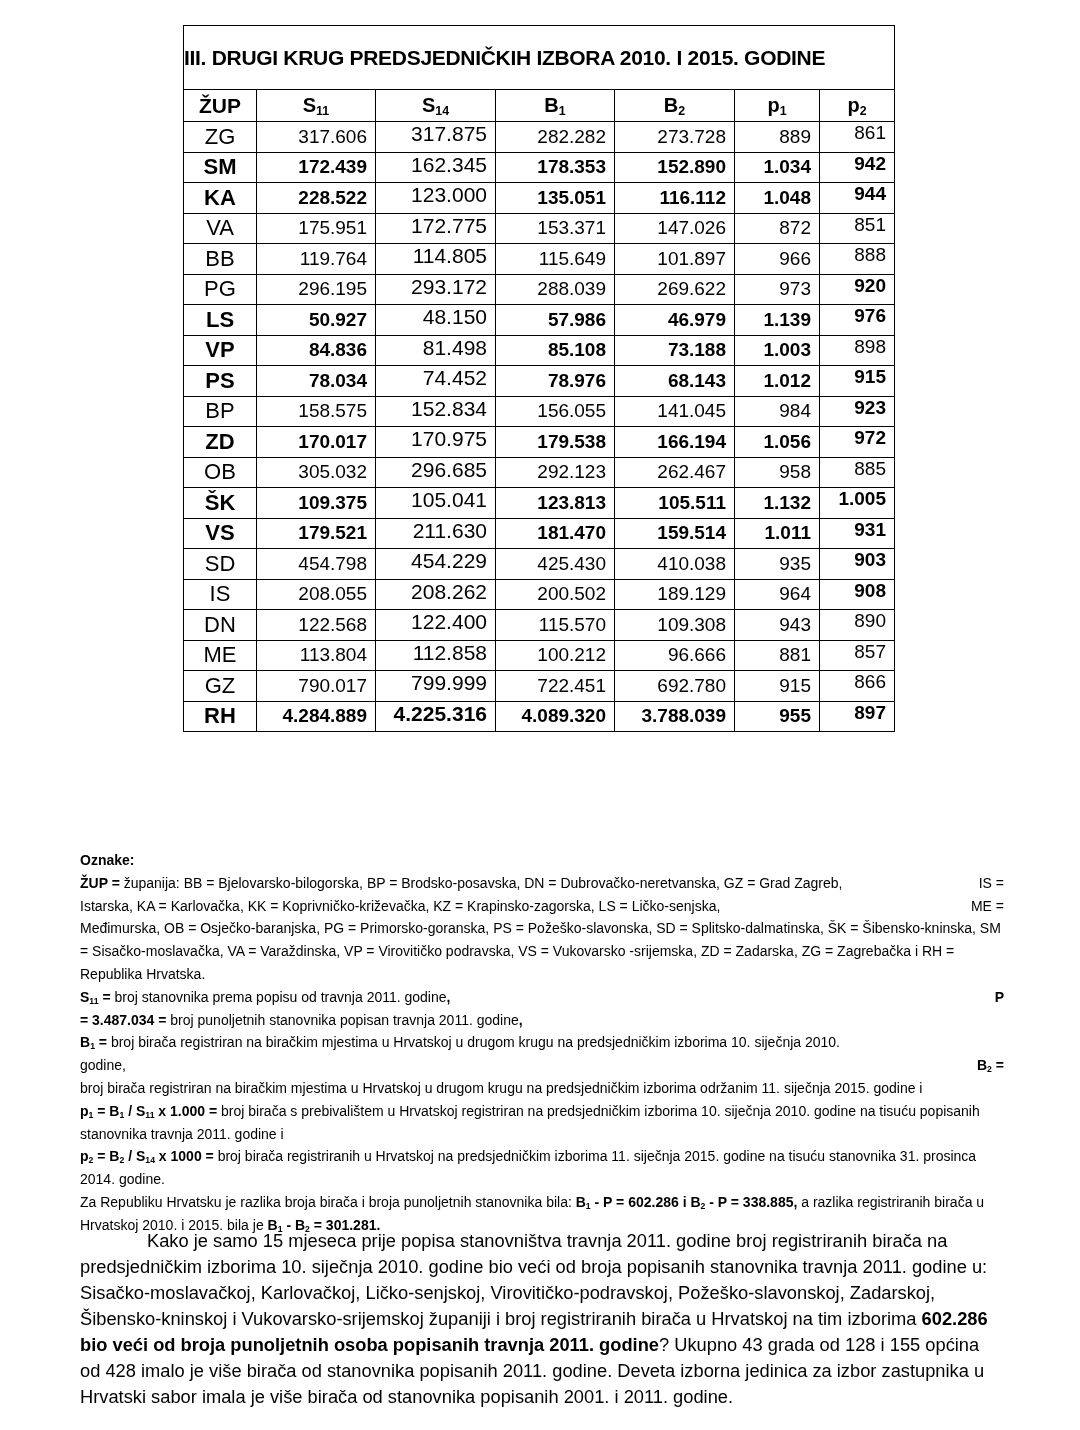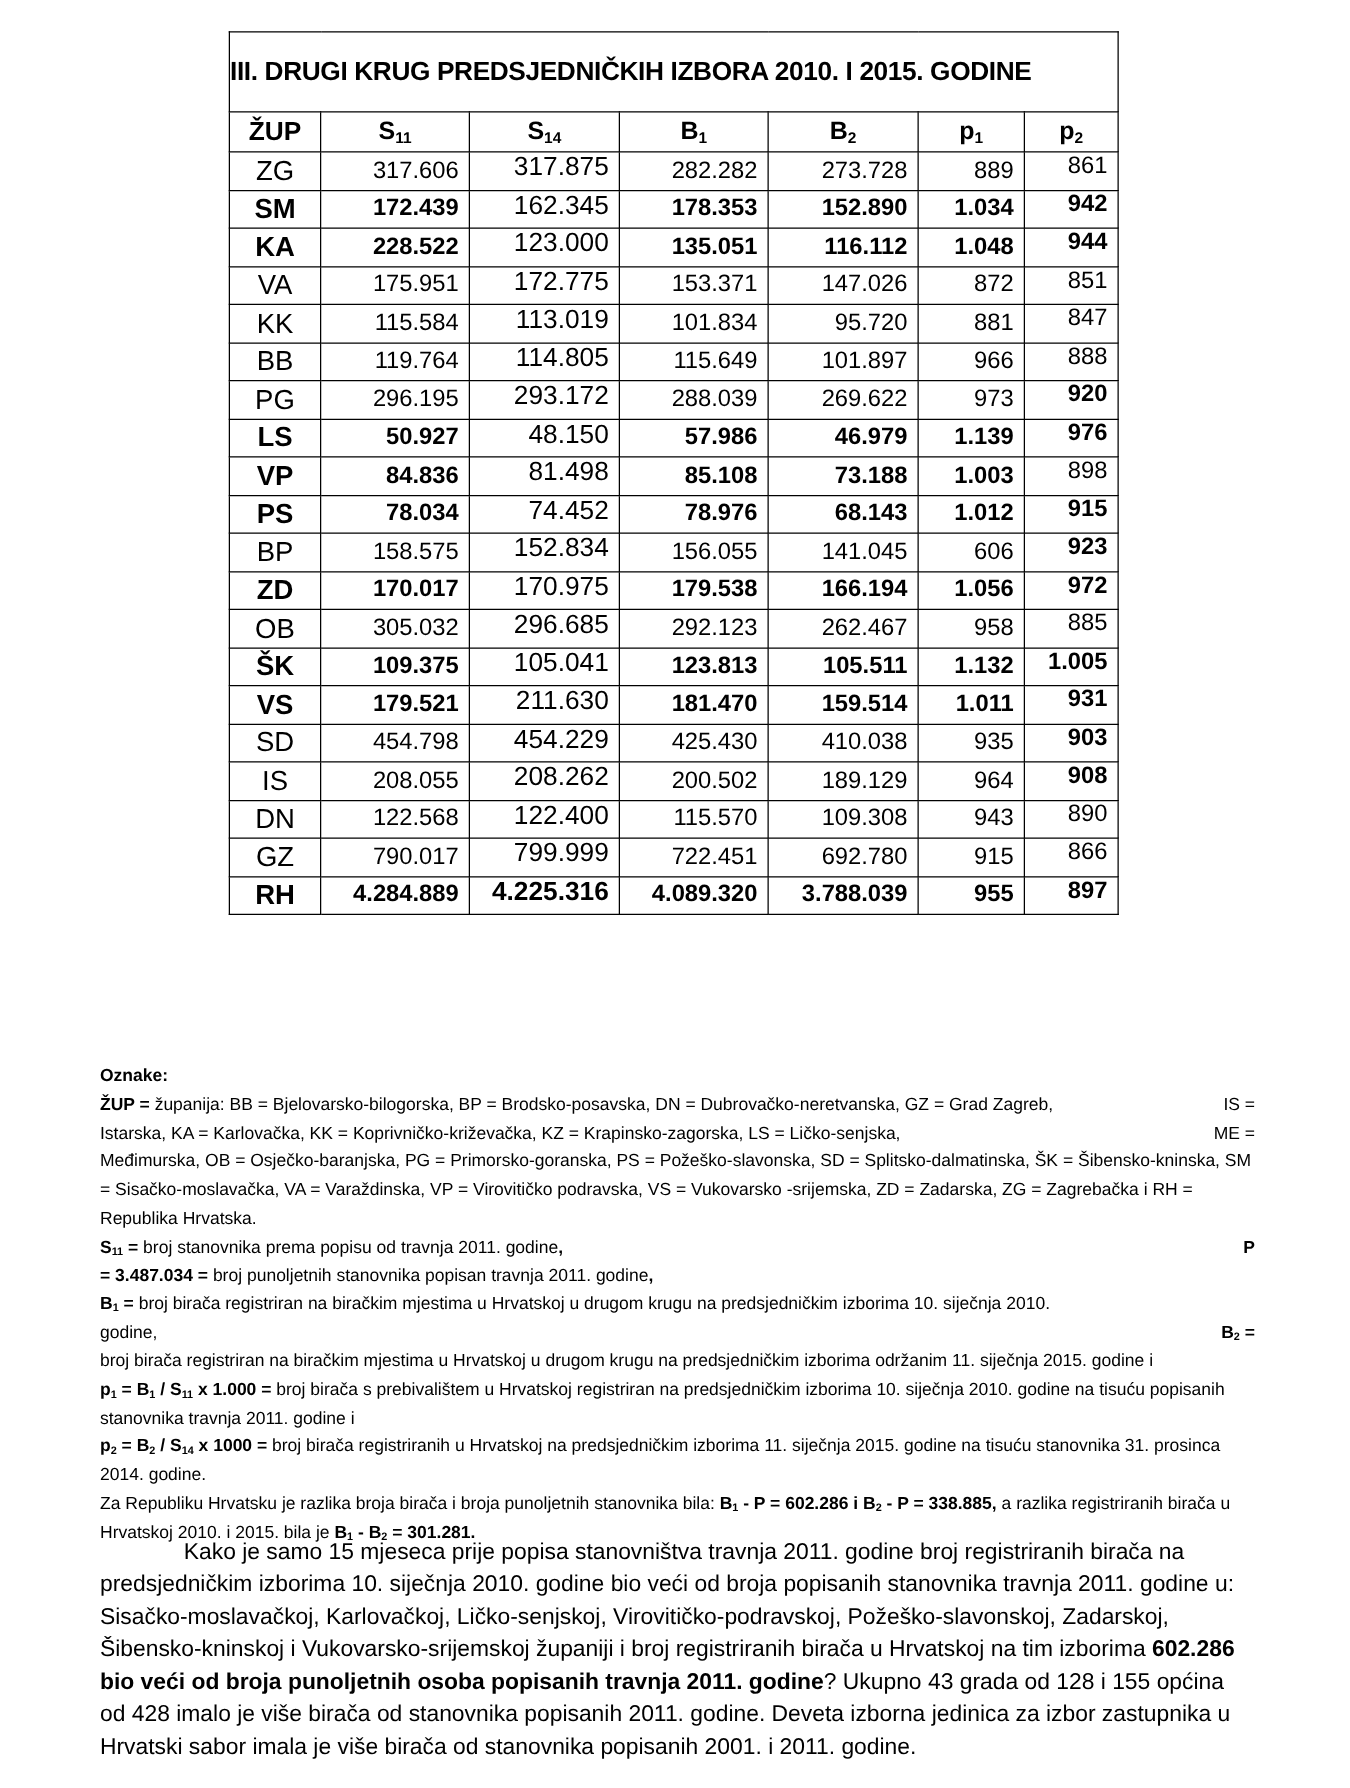--- a/index.html
+++ b/index.html
@@ -81,29 +81,20 @@
       <tr class="row">
         <td class="z">VA</td>
         <td class="">175.951</td>
         <td class="s14">172.775</td>
         <td class="">153.371</td>
         <td class="">147.026</td>
         <td class="">872</td>
         <td class="p2">851</td>
       </tr>
       <tr class="row">
-        <td class="z">KK</td>
-        <td class="">115.584</td>
-        <td class="s14">113.019</td>
-        <td class="">101.834</td>
-        <td class="">95.720</td>
-        <td class="">881</td>
-        <td class="p2">847</td>
-      </tr>
-      <tr class="row">
         <td class="z">BB</td>
         <td class="">119.764</td>
         <td class="s14">114.805</td>
         <td class="">115.649</td>
         <td class="">101.897</td>
         <td class="">966</td>
         <td class="p2">888</td>
       </tr>
       <tr class="row">
         <td class="z">PG</td>
@@ -140,21 +131,21 @@
         <td class="b">68.143</td>
         <td class="b">1.012</td>
         <td class="p2 b">915</td>
       </tr>
       <tr class="row">
         <td class="z">BP</td>
         <td class="">158.575</td>
         <td class="s14">152.834</td>
         <td class="">156.055</td>
         <td class="">141.045</td>
-        <td class="">606</td>
+        <td class="">984</td>
         <td class="p2 b">923</td>
       </tr>
       <tr class="row">
         <td class="z b">ZD</td>
         <td class="b">170.017</td>
         <td class="s14">170.975</td>
         <td class="b">179.538</td>
         <td class="b">166.194</td>
         <td class="b">1.056</td>
         <td class="p2 b">972</td>
@@ -207,20 +198,29 @@
       <tr class="row">
         <td class="z">DN</td>
         <td class="">122.568</td>
         <td class="s14">122.400</td>
         <td class="">115.570</td>
         <td class="">109.308</td>
         <td class="">943</td>
         <td class="p2">890</td>
       </tr>
       <tr class="row">
+        <td class="z">ME</td>
+        <td class="">113.804</td>
+        <td class="s14">112.858</td>
+        <td class="">100.212</td>
+        <td class="">96.666</td>
+        <td class="">881</td>
+        <td class="p2">857</td>
+      </tr>
+      <tr class="row">
         <td class="z">GZ</td>
         <td class="">790.017</td>
         <td class="s14">799.999</td>
         <td class="">722.451</td>
         <td class="">692.780</td>
         <td class="">915</td>
         <td class="p2">866</td>
       </tr>
       <tr class="row">
         <td class="z b">RH</td>

